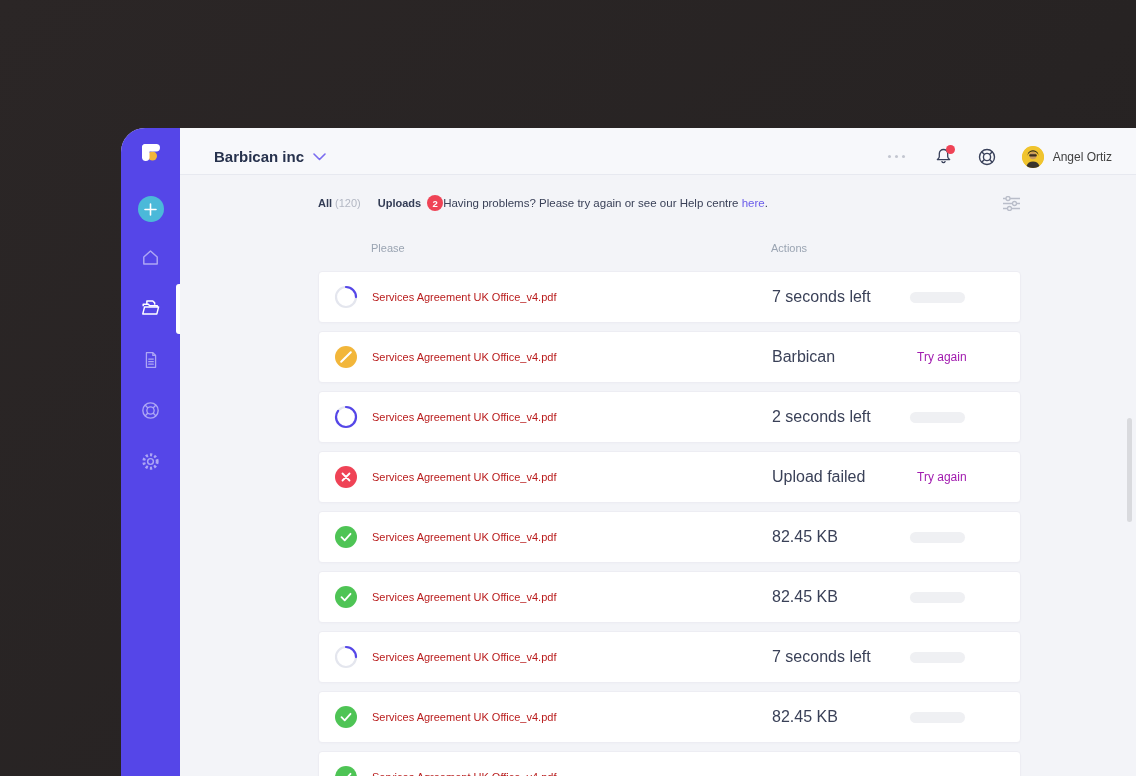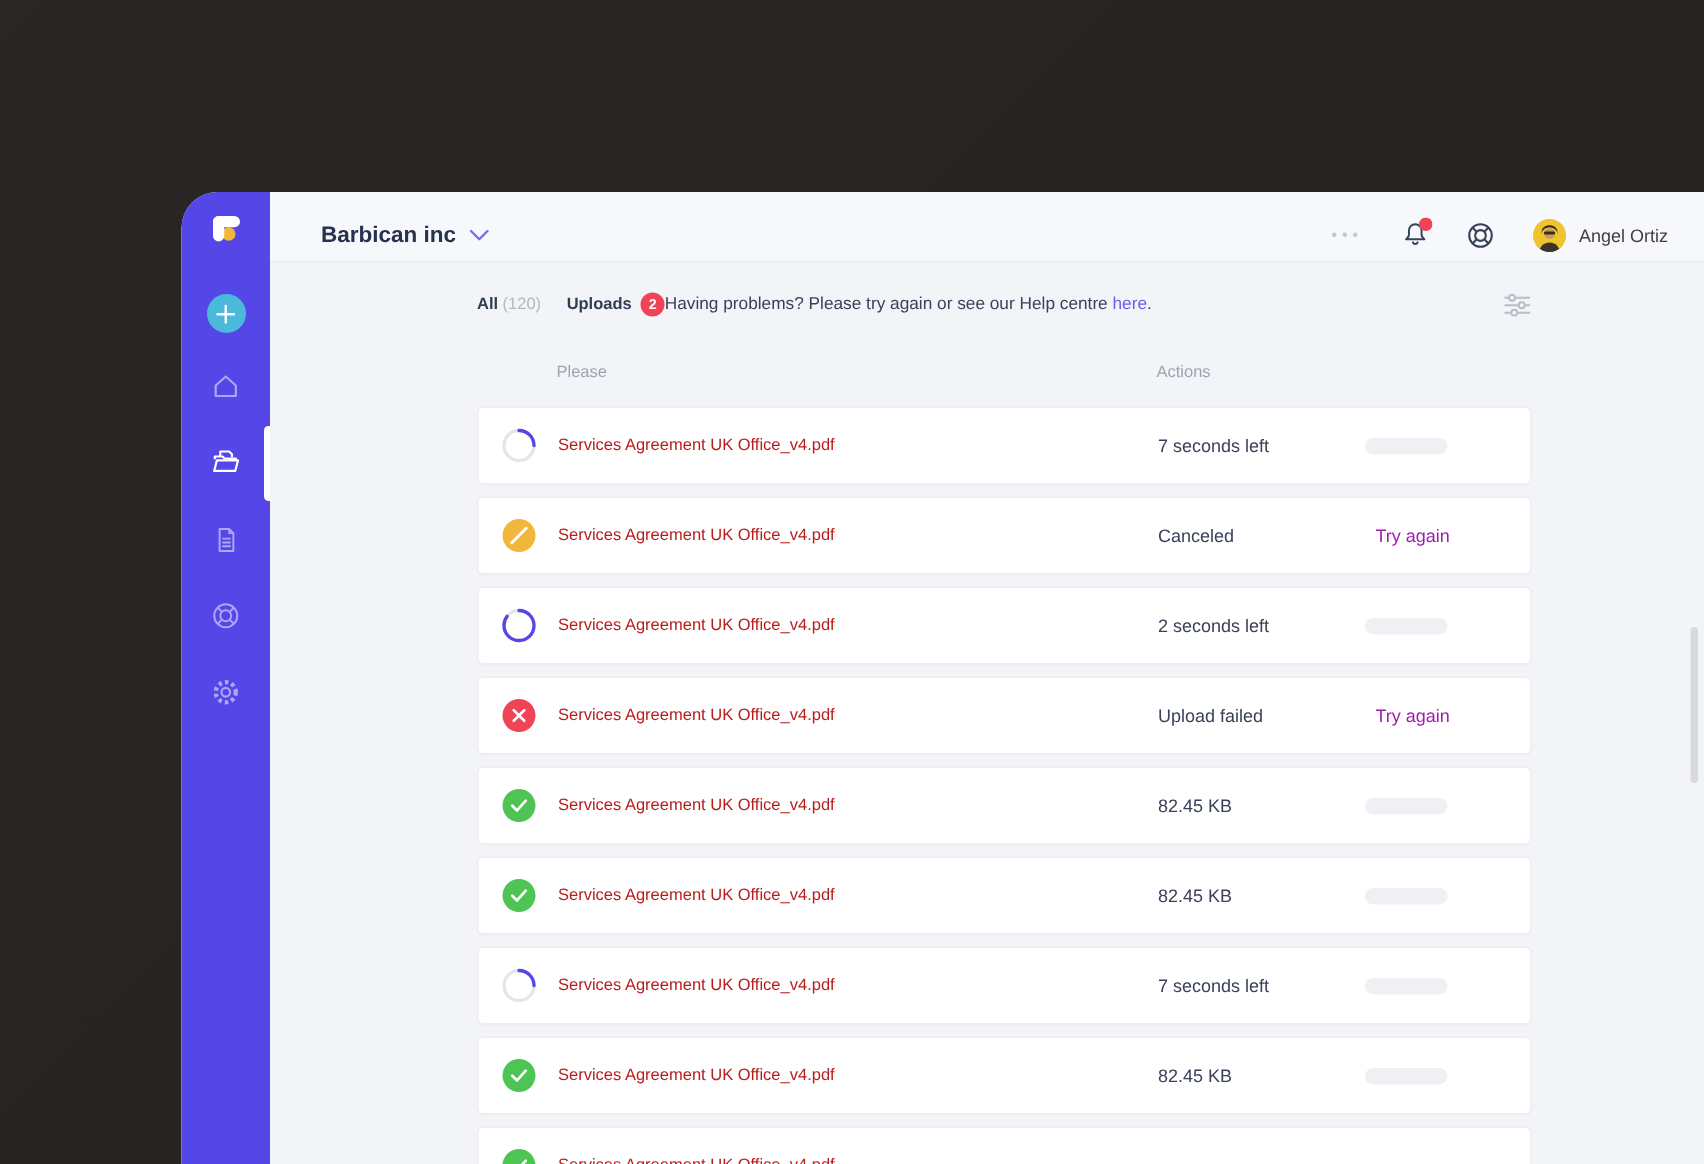--- a/index.html
+++ b/index.html
@@ -77,21 +77,21 @@
   }
   .rows { margin-top:15px; }
   .row {
     display:grid; grid-template-columns:51px 402px 145px 1fr; align-items:center;
     height:52px; background:#ffffff; border:1px solid #ededf3; border-radius:4px;
     margin-bottom:8px; box-shadow:0 1px 2px rgba(40,44,80,0.02);
   }
   .icon-cell { padding-left:15px; display:flex; align-items:center; }
   .status-icon { width:24px; height:24px; display:flex; }
   .name-cell { font-size:11px; color:#b91c1c; padding-left:2px; }
-  .status-cell { font-size:12px; color:#3a4158; }
+  .status-cell { font-size:16px; color:#3a4158; }
   .action-cell { display:flex; align-items:center; }
   .try-again { font-size:12px; color:#a21caf; cursor:pointer; }
   .pill { width:55px; height:11px; border-radius:6px; background:#eff0f3; margin-left:-7px; }
 
   .scrollbar-thumb {
     position:absolute; right:4px; top:243px; width:5px; height:104px;
     background:#d9dade; border-radius:3px; cursor:pointer;
   }
 </style>
 </head>
@@ -249,21 +249,21 @@
             <div class="row">
               <div class="icon-cell">
                 <span class="status-icon">
                   <svg width="24" height="24" viewBox="0 0 24 24">
                     <circle cx="12" cy="12" r="11" fill="#f2b63a"></circle>
                     <path d="M7.2 16.8 L16.8 7.2" stroke="#ffffff" stroke-width="2" stroke-linecap="round"></path>
                   </svg>
                 </span>
               </div>
               <div class="name-cell">Services Agreement UK Office_v4.pdf</div>
-              <div class="status-cell">Canceled</div>
+              <div class="status-cell">Barbican</div>
               <div class="action-cell">
                 <span class="try-again">Try again</span>
               </div>
             </div>
             <div class="row">
               <div class="icon-cell">
                 <span class="status-icon">
                   <svg width="24" height="24" viewBox="0 0 24 24" fill="none">
      <circle cx="12" cy="12" r="10" stroke="#e4e6ee" stroke-width="2.2"></circle>
      <circle cx="12" cy="12" r="10" stroke="#5546e8" stroke-width="2.2" stroke-linecap="round" stroke-dasharray="53.4 9.4" transform="rotate(-90 12 12)"></circle>

